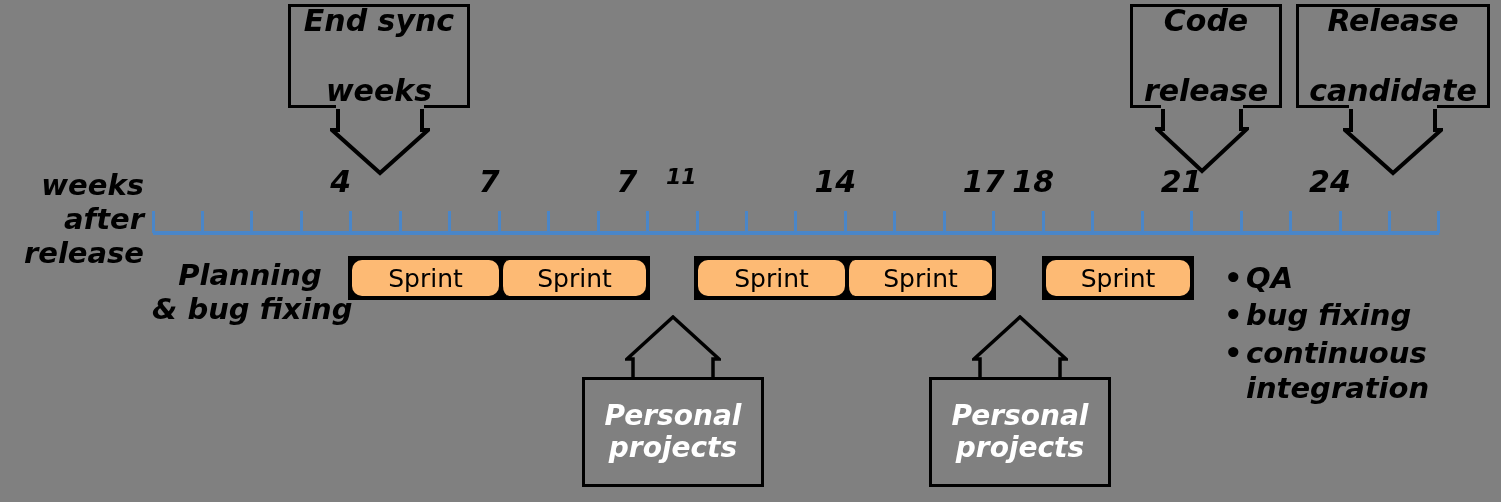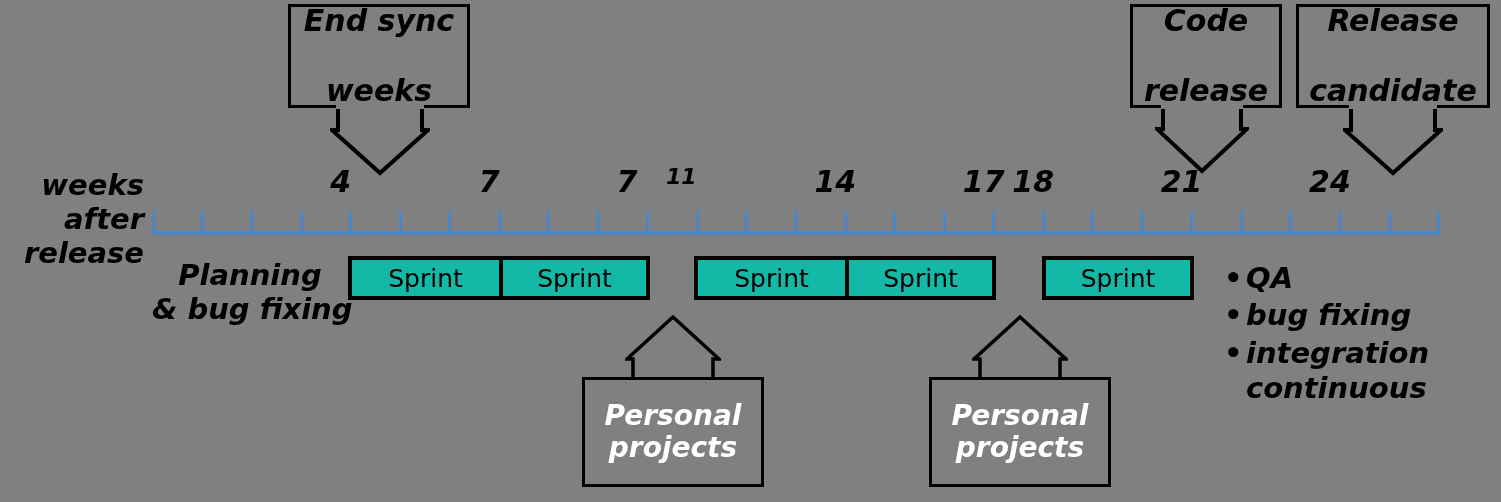--- a/index.html
+++ b/index.html
@@ -91,29 +91,30 @@
 
   
   .sprint-group {
     position: absolute;
     display: flex;
     border: 4px solid #000;
     box-sizing: border-box;
     background: #000;
   }
   .sprint {
-    background: #14b8a6;
+    background: #fdba74;
     color: #000;
     font-style: normal;
     font-weight: normal;
     display: flex;
     align-items: center;
     justify-content: center;
     box-sizing: border-box;
     height: 100%;
+    border-radius: 10px;
   }
   .sprint + .sprint { border-left: 4px solid #000; }
 
   
   .notebox {
     position: absolute;
     border: 3px solid #000;
     background: transparent;
     box-sizing: border-box;
     display: flex;
@@ -281,20 +282,20 @@
     <div class="bullet-row">
       <span class="dot">•</span>
       <span class="btext">
         <span class="line">bug fixing</span>
       </span>
     </div>
 
     <div class="bullet-row">
       <span class="dot">•</span>
       <span class="btext">
+        <span class="line">continuous</span>
         <span class="line">integration</span>
-        <span class="line">continuous</span>
       </span>
     </div>
 
   </div>
 
 </div>
 
 </body></html>

